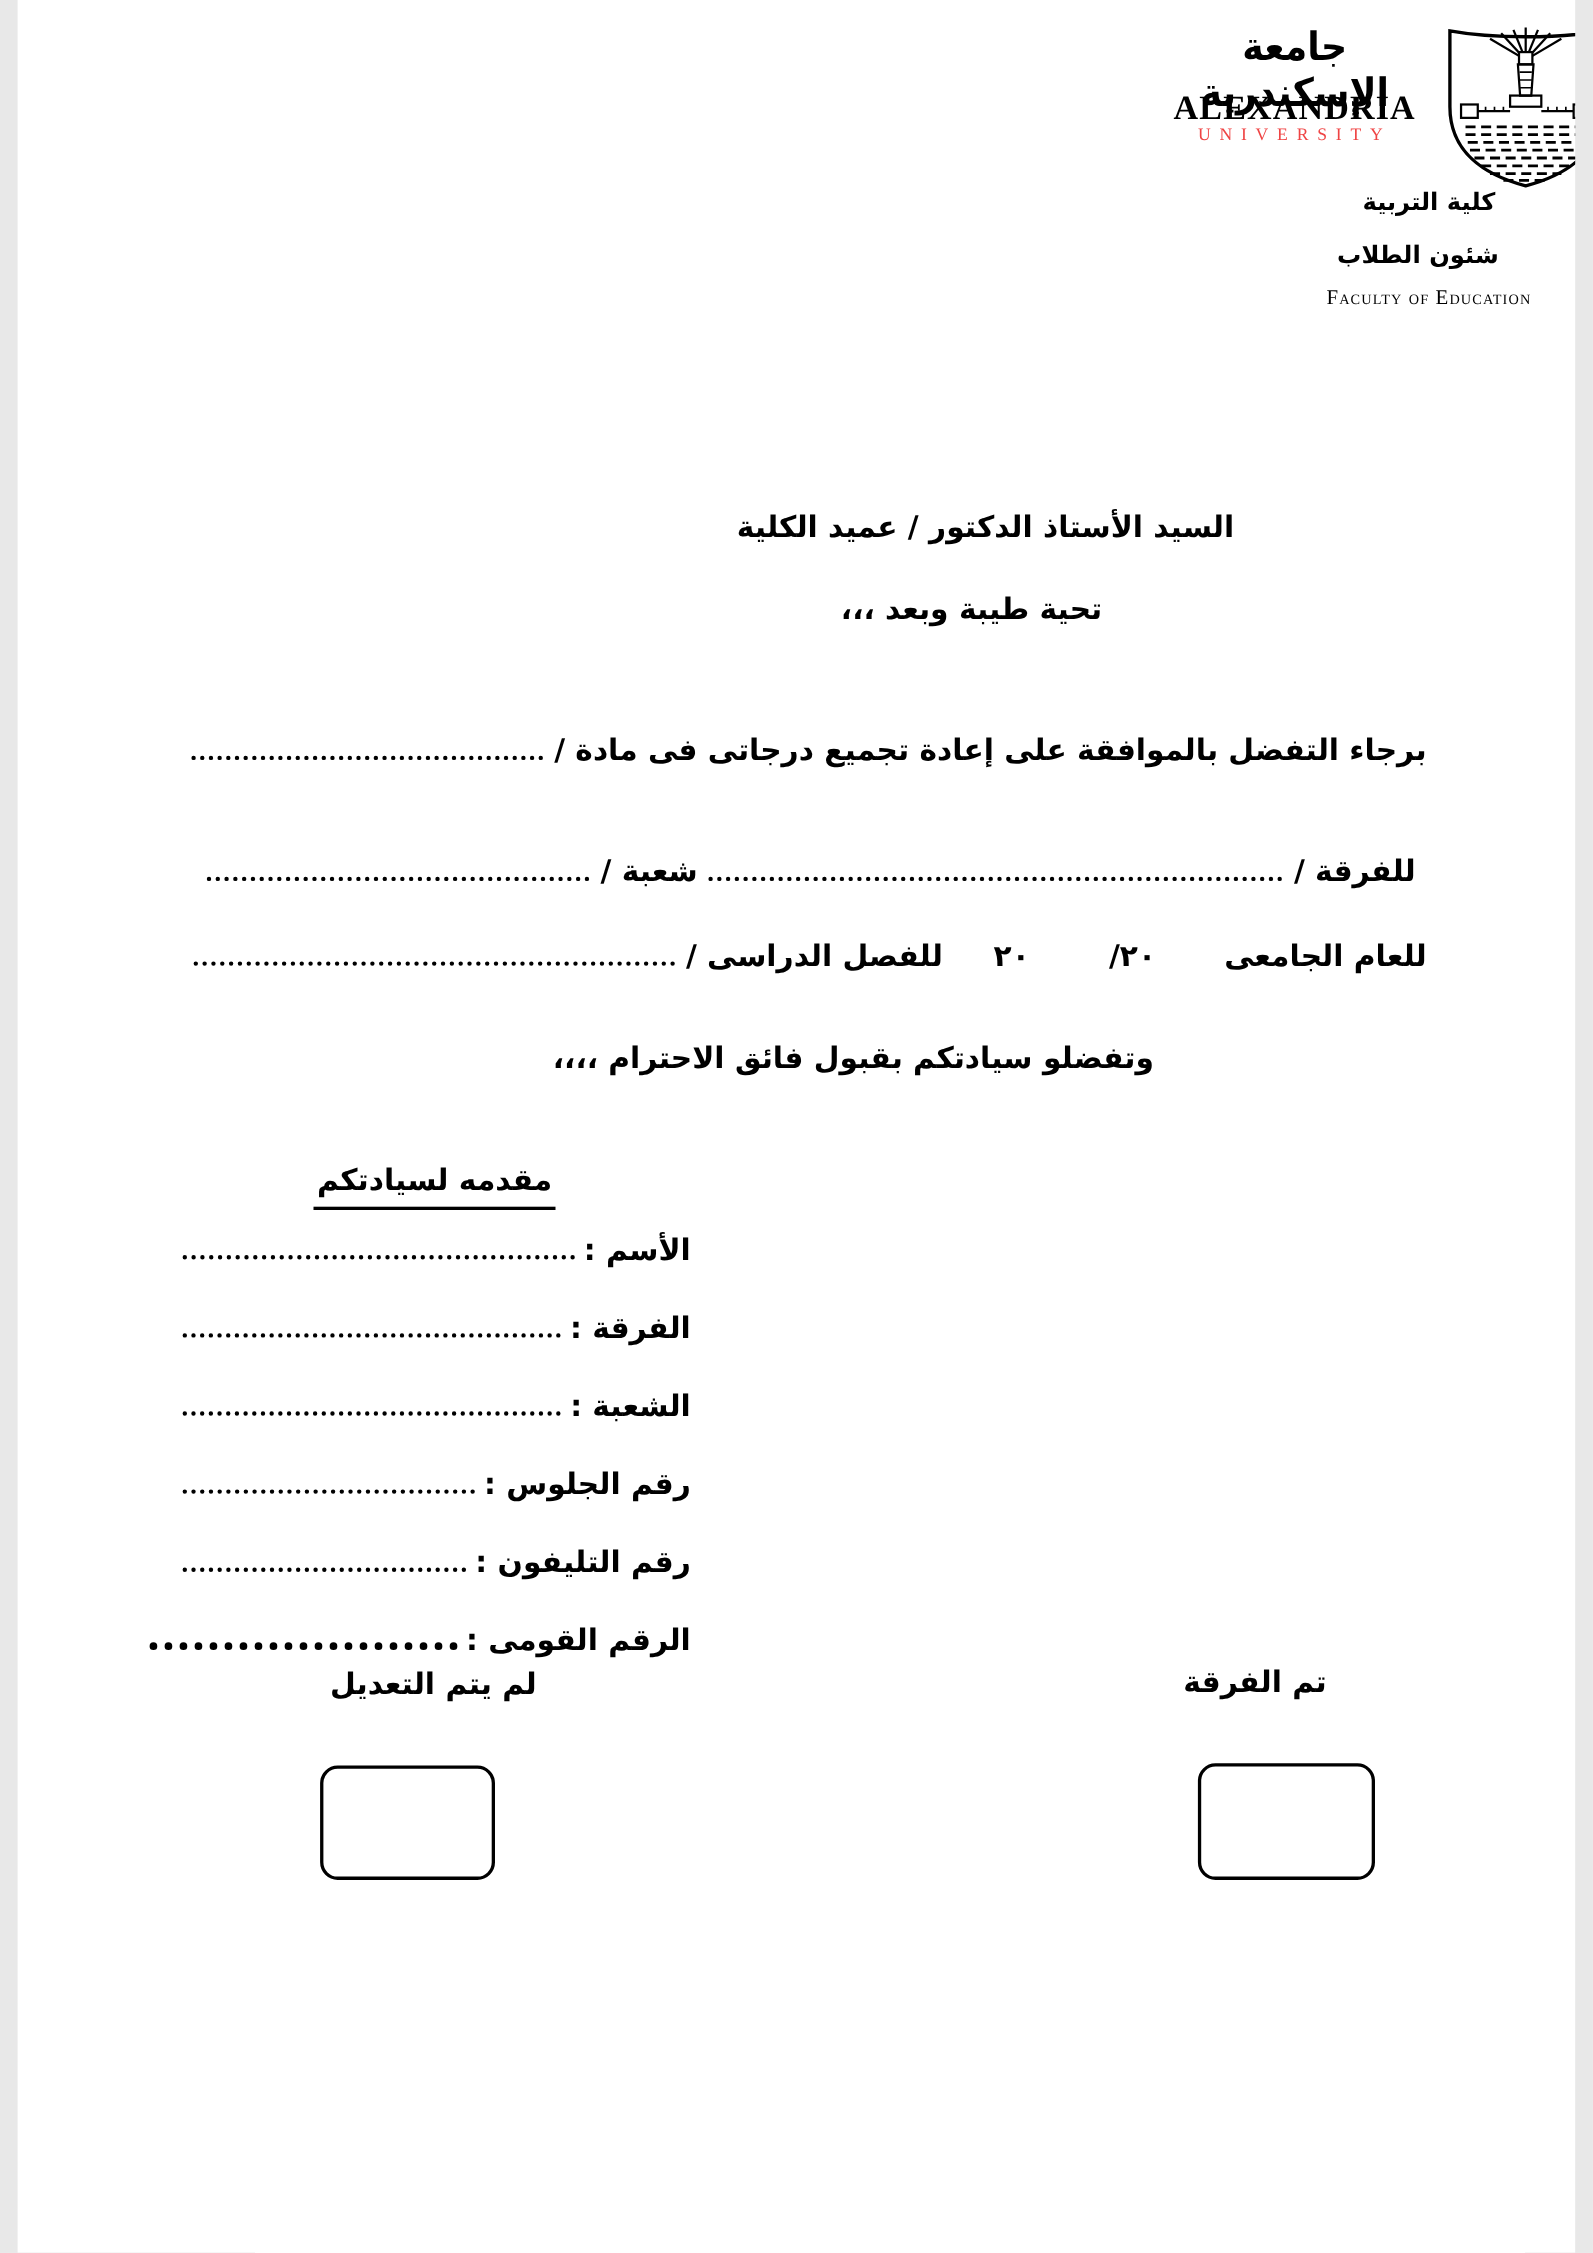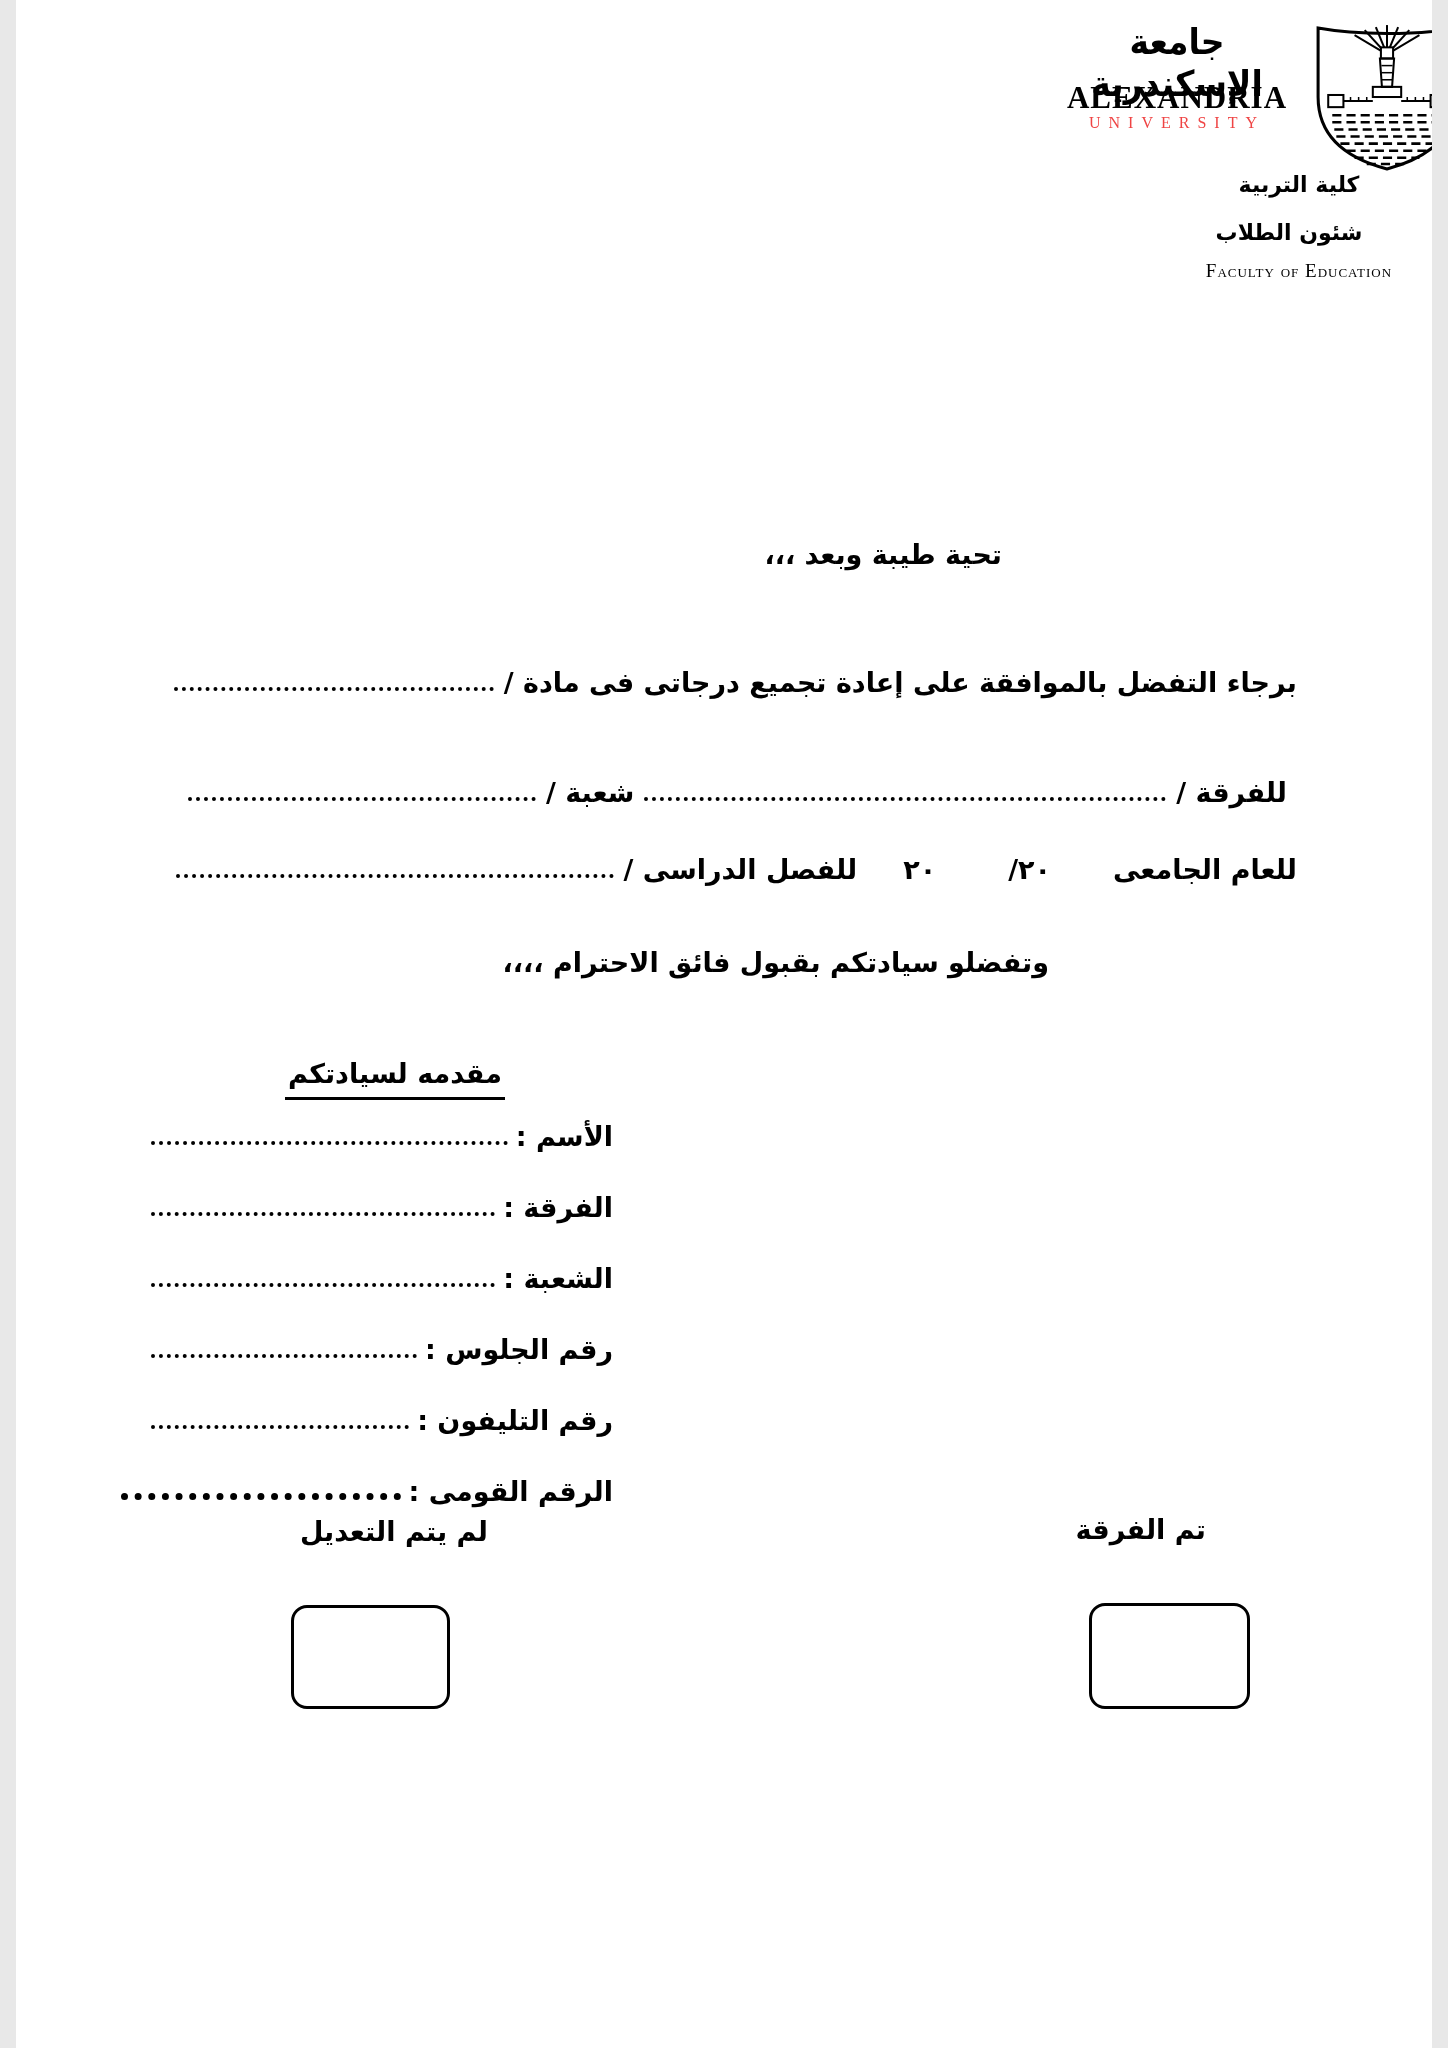--- a/index.html
+++ b/index.html
@@ -84,20 +84,21 @@
     </g>
   </svg>
 
   <div class="abs hdr-ar" style="left:1163px;top:172px;width:240px;">كلية التربية</div>
 
   <div class="abs hdr-ar" style="left:1153px;top:220px;width:240px;">شئون الطلاب</div>
 
   <div class="abs fac-en" style="left:1123px;top:260px;width:320px;">Faculty of Education</div>
 
 
+  <div class="abs b27" style="right:310px;top:462px;">السيد الأستاذ الدكتور / عميد الكلية</div>
 
   <div class="abs b27" style="right:430px;top:537px;">تحية طيبة وبعد ،،،</div>
 
   <div class="abs line" style="right:135px;left:148px;top:665px;">
     <span class="b27">برجاء التفضل بالموافقة على إعادة تجميع درجاتى فى مادة /</span>
     <span class="dots"></span>
   </div>
 
   <div class="abs line" style="right:145px;left:162px;top:775px;">
     <span class="b27">للفرقة /</span>
@@ -113,21 +114,21 @@
     <span class="b27" style="margin-right:46px;">للفصل الدراسى /</span>
     <span class="dots"></span>
   </div>
 
   <div class="abs b27" style="right:383px;top:945px;">وتفضلو سيادتكم بقبول فائق الاحترام ،،،،</div>
 
   <div class="abs" style="right:927px;top:1056px;">
     <span class="uline b27">مقدمه لسيادتكم</span>
   </div>
 
-  <div class="abs" style="left:131px;top:1106px;width:466px;">
+  <div class="abs" style="left:146px;top:1106px;width:466px;">
     <div class="frow">
       <span class="b27">الأسم :</span>
       <span class="dots"></span>
     </div>
     <div class="frow">
       <span class="b27">الفرقة :</span>
       <span class="dots"></span>
     </div>
     <div class="frow">
       <span class="b27">الشعبة :</span>

